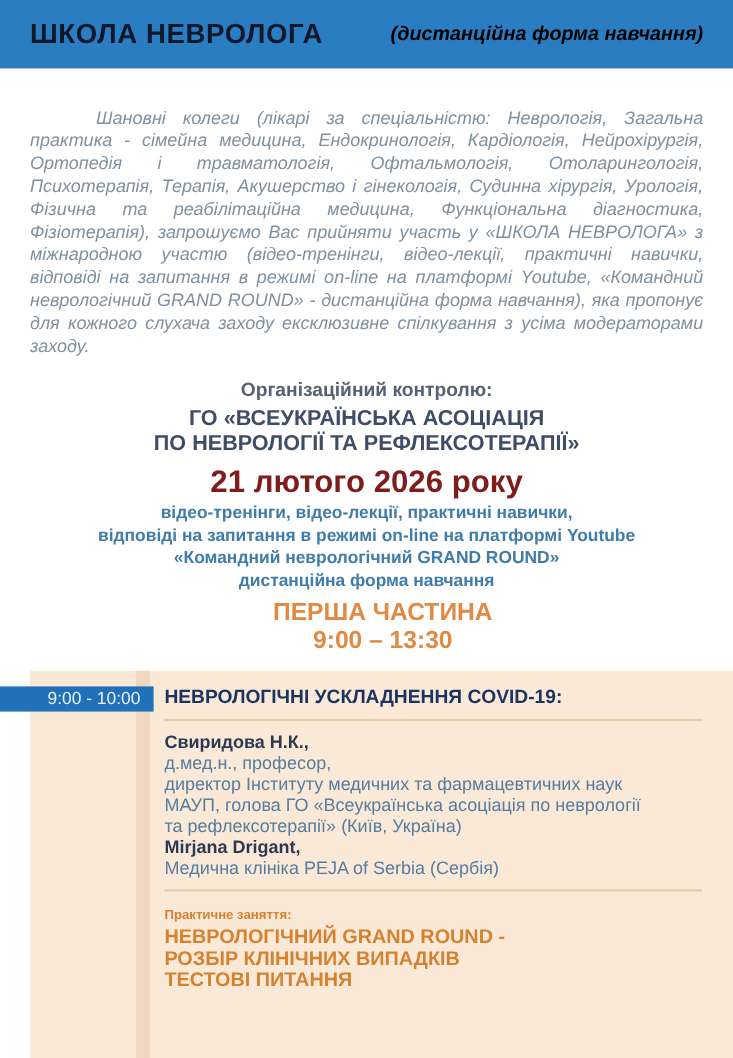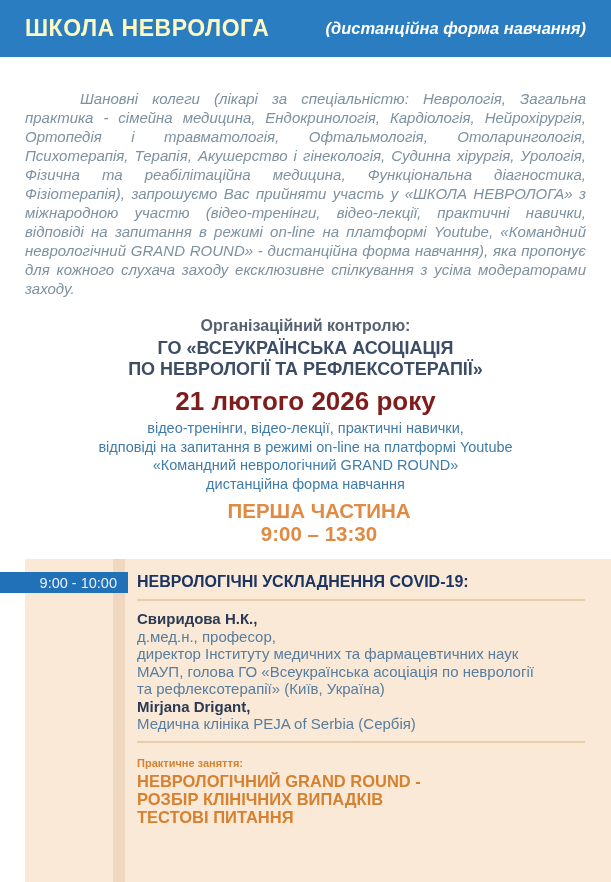--- a/index.html
+++ b/index.html
@@ -17,27 +17,27 @@
   
   .header {
     height: 57px;
     background: #2b7dc1;
     display: flex;
     align-items: center;
     justify-content: space-between;
     padding: 0 25px;
   }
   .header .title {
-    color: #fef9c3;
+    color: #0f172a;
     font-size: 23px;
     font-weight: bold;
     letter-spacing: 0.5px;
   }
   .header .subtitle {
-    color: #ffffff;
+    color: #000000;
     font-size: 16.5px;
     font-weight: bold;
     font-style: italic;
   }
 
   
   .intro {
     margin: 32px 25px 0 25px;
     color: #7e91a0;
     font-style: italic;
@@ -67,21 +67,21 @@
     margin-top: 7px;
     color: #7f1d1d;
     font-size: 26px;
     font-weight: bold;
     line-height: 28px;
   }
   .event-details {
     margin-top: 4px;
     color: #3f7ca9;
     font-size: 14.5px;
-    font-weight: normal;
+    font-weight: bold;
     line-height: 18.5px;
   }
   .part-heading {
     margin-top: 6px;
     color: #e08a43;
     font-size: 20.5px;
     font-weight: bold;
     line-height: 23px;
     padding-left: 27px;
   }

